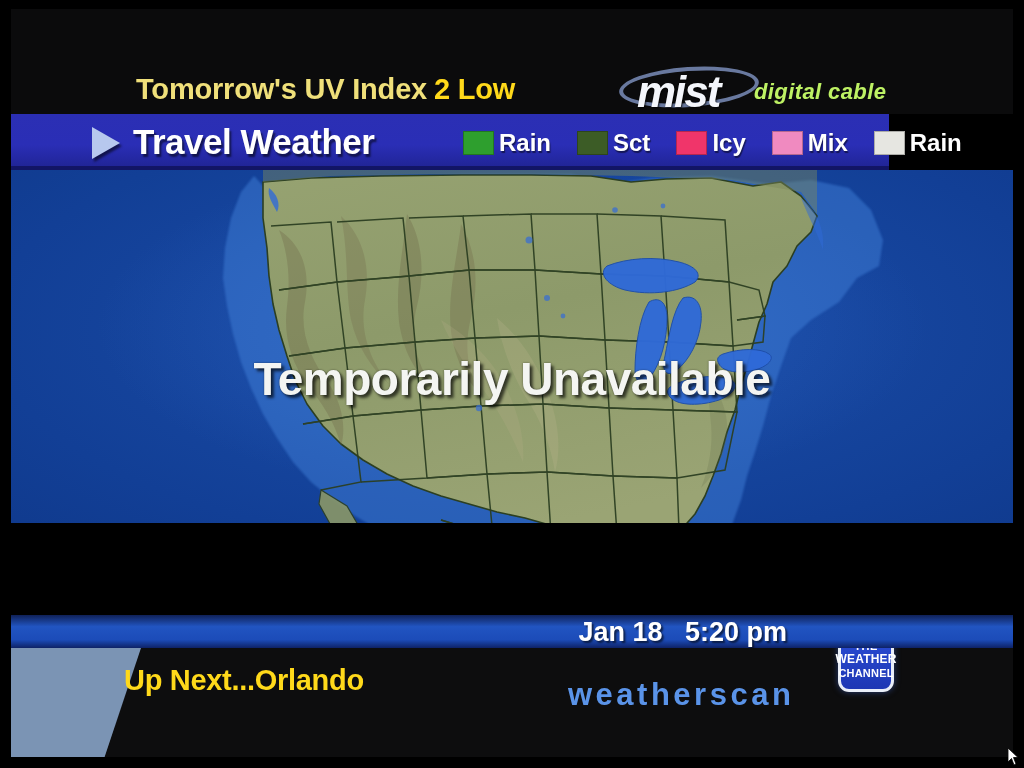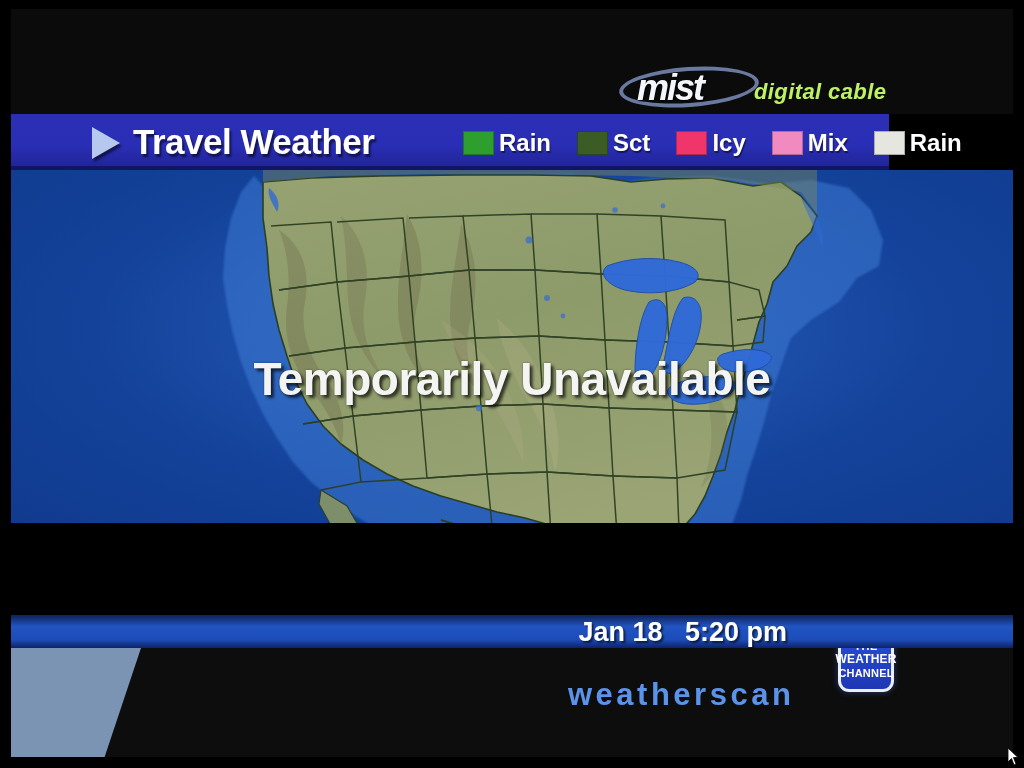--- a/index.html
+++ b/index.html
@@ -71,21 +71,21 @@
     width: 140px; height: 40px;
     border-radius: 50%;
     border: 4px solid #6f7fa8;
     box-sizing: border-box;
     transform: rotate(-4deg);
     opacity: 0.95;
   }
   .mist-word {
     position: absolute;
     left: 18px; top: 6px;
-    font-size: 36px;
+    font-size: 44px;
     font-weight: bold;
     font-style: italic;
     color: #f4f6fb;
     letter-spacing: -2px;
     text-shadow: 1px 1px 2px rgba(0,0,0,0.8);
   }
   .mist-tag {
     position: absolute;
     left: 135px; top: 18px;
     font-size: 22px;
@@ -456,20 +456,23 @@
     </svg>
 
     <div class="unavailable">Temporarily Unavailable</div>
   </div>
 
   <div class="datebar">
     <div class="datebar-text">Jan 18   5:20 pm</div>
   </div>
 
   <div class="header">
+    <div class="uv-line">
+      <span class="uv-label">Tomorrow's UV Index</span><span class="uv-value">2 Low</span>
+    </div>
 
     <div class="mist-logo">
       <div class="mist-ellipse"></div>
       <div class="mist-word">mist</div>
       <div class="mist-tag">digital cable</div>
     </div>
   </div>
 
   <div class="titlebar">
     <div class="play-tri"></div>
@@ -495,20 +498,21 @@
       <div class="legend-item">
         <span class="legend-swatch" style="background-color: rgb(230, 230, 225);"></span>
         <span class="legend-label">Rain</span>
       </div>
     </div>
   </div>
 
   <div class="bottombar">
     <div class="corner-wedge"></div>
 
+    <div class="upnext">Up Next...Orlando</div>
 
     <div class="weatherscan">weatherscan</div>
 
     <div class="twc-logo">
       <div class="twc-inner">
         <div class="twc-l1">THE</div>
         <div class="twc-l2">WEATHER</div>
         <div class="twc-l3">CHANNEL</div>
       </div>
     </div>

